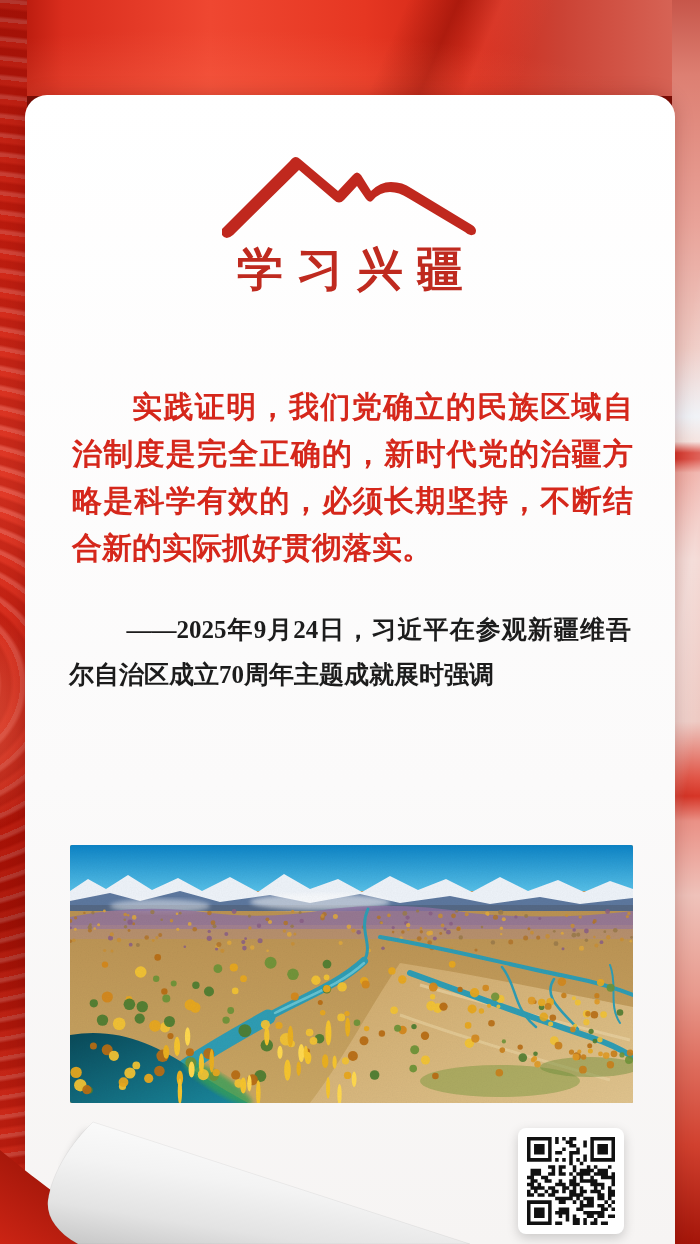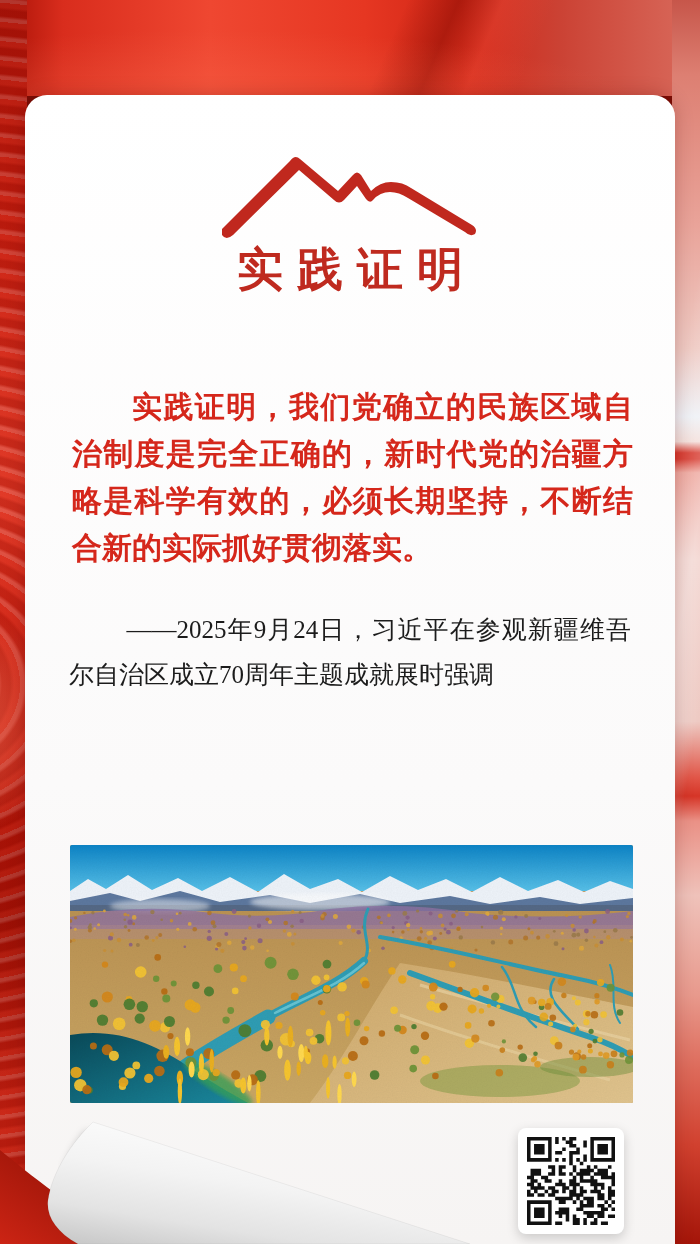--- a/index.html
+++ b/index.html
@@ -29,21 +29,21 @@
         border-radius:22px 22px 0 0;box-shadow:0 0 18px rgba(80,0,0,.25);}
   .logo-mountain{position:absolute;left:50%;top:56px;transform:translateX(-50%);}
   .logo-title{position:absolute;left:0;right:0;top:144px;text-align:center;
         font-family:"Liberation Serif",serif;font-weight:700;font-size:46px;
         letter-spacing:14px;text-indent:14px;color:#bf2a1f;}
   .quote{position:absolute;left:47px;right:42px;top:288px;margin:0;
         font-size:30px;line-height:47px;font-weight:700;color:#d5271b;
         text-align:justify;text-indent:60px;letter-spacing:0;}
   .attribution{position:absolute;left:44px;right:44px;top:512px;margin:0;
         font-family:"Liberation Serif",serif;font-size:25px;line-height:45px;
-        color:#1c1c1c;text-align:justify;text-indent:2.3em;}
+        color:#1c1c1c;text-align:justify;text-indent:2.3em;font-weight:bold;}
   .photo{position:absolute;left:45px;top:750px;width:563px;height:258px;
         border-radius:2px;overflow:hidden;background:#b99051;}
   .photo svg{display:block;width:563px;height:258px;}
   .qr-tile{position:absolute;left:493px;top:1033px;width:106px;height:106px;
         background:#fff;border-radius:8px;box-shadow:0 4px 12px rgba(0,0,0,.18);
         display:flex;align-items:center;justify-content:center;}
   .curl{position:absolute;left:0;top:1104px;width:500px;height:140px;}
 </style>
 </head>
 <body>
@@ -55,21 +55,21 @@
   <div class="bg-right"></div>
 
   <div class="card">
 
     <svg class="logo-mountain" width="262" height="92" viewBox="0 0 262 92">
       <path fill="#c0281e" d="M3,78 L71,10 Q76,3 81,8 L119,40 L134,24 Q138,19 142,24 L152,40
         Q161,31 172,31 Q184,31 192,37 L253,74 Q259,78 256,83 Q251,86 246,81 L189,47
         Q180,41 171,41 Q161,41 154,49 Q151,53 147,48 L138,35 L125,49 Q120,54 115,49
         L80,19 L14,84 Q7,90 3,84 Z"></path>
     </svg>
-    <div class="logo-title">实践证明</div>
+    <div class="logo-title">学习兴疆</div>
 
     <p class="quote">实践证明，我们党确立的民族区域自治制度是完全正确的，新时代党的治疆方略是科学有效的，必须长期坚持，不断结合新的实际抓好贯彻落实。</p>
     <p class="attribution">——2025年9月24日，习近平在参观新疆维吾尔自治区成立70周年主题成就展时强调</p>
 
     <div class="photo">
       <svg viewBox="0 0 563 258" preserveAspectRatio="none">
         <defs>
           <linearGradient id="sky" x1="0" y1="0" x2="0" y2="1">
             <stop offset="0" stop-color="#0d84c6"></stop>
               <stop offset="1" stop-color="#57c0e8"></stop>

